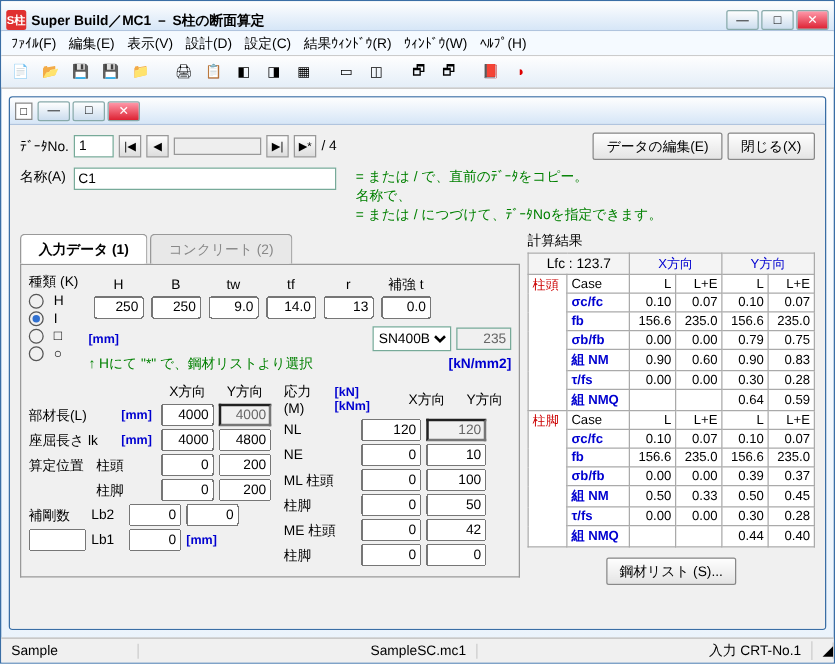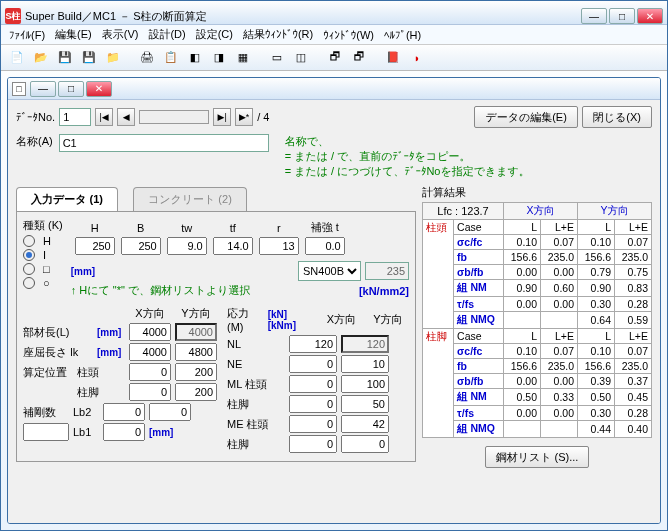--- a/index.html
+++ b/index.html
@@ -1,40 +1,40 @@
 <!DOCTYPE html>
 <html><head>
 <meta charset="utf-8">
 <style>
 * { box-sizing: border-box; font-family: "MS PGothic", sans-serif; font-size: 11px; }
 body { margin: 0; background: #d4e4f7; width: 668px; height: 531px; overflow: hidden; }
 .win { border: 1px solid #3a6ea5; background: linear-gradient(#fff,#eaf3fc); width: 668px; height: 531px; display:flex; flex-direction:column;}
 .titlebar { height: 24px; background: linear-gradient(#fefefe,#d6e6f7); display:flex; align-items:flex-end; padding: 0 4px; border-bottom:1px solid #b0c4de;}
 .titlebar .icon{width:16px;height:16px;background:#e03030;color:#fff;display:inline-flex;align-items:center;justify-content:center;font-weight:bold;font-size:9px;margin-right:4px;border-radius:2px;}
-.titlebar .title{flex:1;}
+.titlebar .title{flex:1;font-weight:bold;}
 .winbtns{display:flex;gap:2px;}
 .winbtn{width:26px;height:16px;border:1px solid #8aa;background:linear-gradient(#fefefe,#cde);border-radius:2px;display:flex;align-items:center;justify-content:center;font-size:10px;}
 .winbtn.close{background:linear-gradient(#f9a,#d23);color:#fff;}
 .menubar{height:20px;display:flex;align-items:center;gap:10px;padding:0 8px;background:#f5faff;border-bottom:1px solid #ccc;}
 .toolbar{height:26px;display:flex;align-items:center;gap:4px;padding:0 6px;background:linear-gradient(#fefefe,#e4eef8);border-bottom:1px solid #bbb;}
 .tbtn{width:20px;height:20px;display:flex;align-items:center;justify-content:center;border:1px solid transparent;}
 .tsep{width:6px;}
 .childwin{margin:6px;border:1px solid #3a6ea5;background:#fff;flex:1;display:flex;flex-direction:column;border-radius:3px;overflow:hidden;}
 .childtitle{height:22px;background:linear-gradient(#fefefe,#d6e6f7);display:flex;align-items:center;padding:0 4px;border-bottom:1px solid #b0c4de;}
 .childtitle .icon{width:14px;height:14px;background:#fff;border:1px solid #888;margin-right:4px;display:flex;align-items:center;justify-content:center;font-size:9px;}
 .childbody{flex:1;background:#f0f0f0;padding:6px 8px;position:relative;display:flex;gap:6px;}
 .leftcol{flex:1;}
 .toprow{display:flex;align-items:center;gap:4px;margin-bottom:6px;}
 input[type=text]{border:1px solid #7a9;padding:1px 3px;height:18px;background:#fff;}
 input.ro{background:#f0f0f0;color:#666;}
 .navbtn{width:18px;height:18px;border:1px solid #999;background:linear-gradient(#fefefe,#ddd);display:flex;align-items:center;justify-content:center;font-size:9px;}
 .btn{border:1px solid #888;background:linear-gradient(#fefefe,#e4e4e4);padding:2px 10px;height:22px;border-radius:2px;}
 .green{color:#008000;}
 .blue{color:#0000d0;font-weight:bold;}
-.tabs{display:flex;border-bottom:1px solid #999;margin-top:4px;gap:13px;}
+.tabs{display:flex;border-bottom:1px solid #999;margin-top:4px;}
 .tab{padding:4px 14px;border:1px solid #999;border-bottom:none;background:#e8e8e8;margin-right:2px;border-radius:4px 4px 0 0;color:#888;}
 .tab.active{background:#fff;color:#000;font-weight:bold;}
 .tabbody{border:1px solid #999;border-top:none;background:#f0f0f0;padding:6px;}
 .row{display:flex;align-items:center;gap:4px;margin:2px 0;}
 .radio{width:12px;height:12px;border:1px solid #555;border-radius:50%;display:inline-flex;align-items:center;justify-content:center;margin-right:4px;}
 .radio.sel::after{content:"";width:6px;height:6px;background:#3070d0;border-radius:50%;}
 select{border:1px solid #7a9;height:20px;background:#fff;}
 .numcell{width:44px;text-align:right;}
 .rescol{width:230px;}
 .restitle{margin:2px 0;}
@@ -118,22 +118,22 @@
           <div class="navbtn">▶*</div>
           <span>/ 4</span>
           <span style="flex:1"></span>
           <button class="btn">データの編集(E)</button>
           <button class="btn">閉じる(X)</button>
         </div>
         <div class="nameline">
           <span>名称(A)</span>
           <input type="text" style="width: 210px;" value="C1">
           <div class="green small" style="margin-left:10px">
+            <div>= または / で、直前のﾃﾞｰﾀをコピー。</div>
             <div>名称で、</div>
-            <div>= または / で、直前のﾃﾞｰﾀをコピー。</div>
             <div>= または / につづけて、ﾃﾞｰﾀNoを指定できます。</div>
           </div>
         </div>
 
         <div style="display:flex;gap:6px;align-items:flex-start">
         <div style="flex:1">
         <div class="tabs">
           <div class="tab active">入力データ (1)</div>
           <div class="tab">コンクリート (2)</div>
         </div>
@@ -399,13 +399,21 @@
           </table>
           <div style="text-align:center;margin-top:8px">
             <button class="btn">鋼材リスト (S)...</button>
           </div>
         </div>
         </div>
       </div>
     </div>
   </div>
 
+  <div class="statusbar">
+    <div style="width:110px">Sample</div>
+    <div style="flex:1"></div>
+    <div>SampleSC.mc1</div>
+    <div style="flex:1"></div>
+    <div>入力 CRT-No.1</div>
+    <div style="width:14px;text-align:center">◢</div>
+  </div>
 </div>
 
 </body></html>

